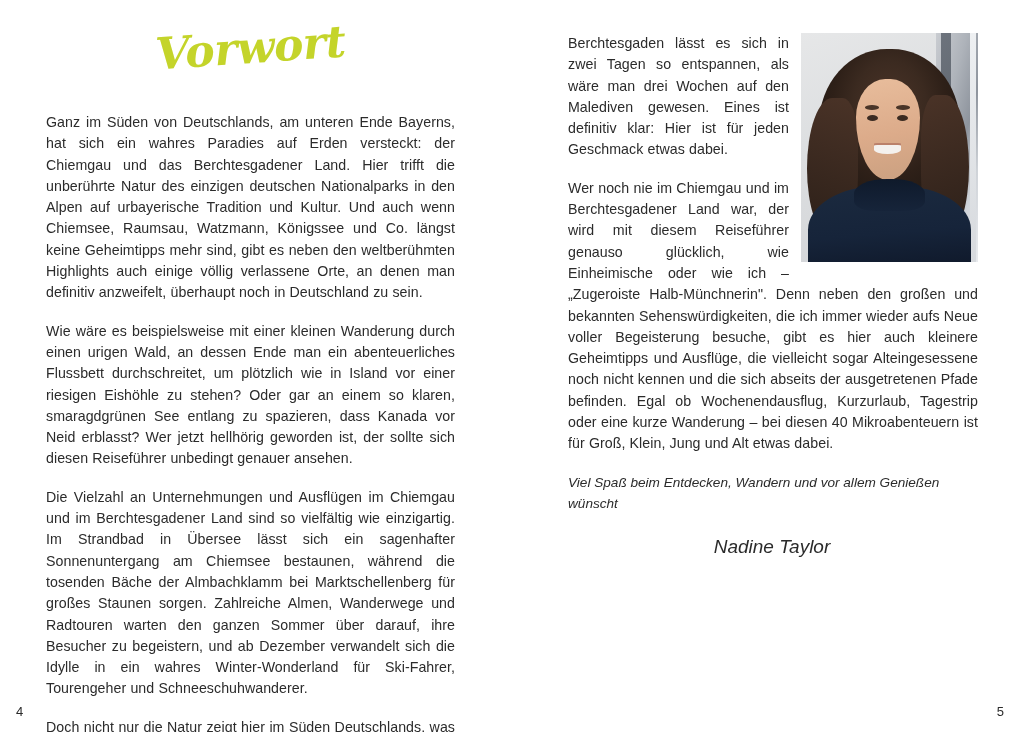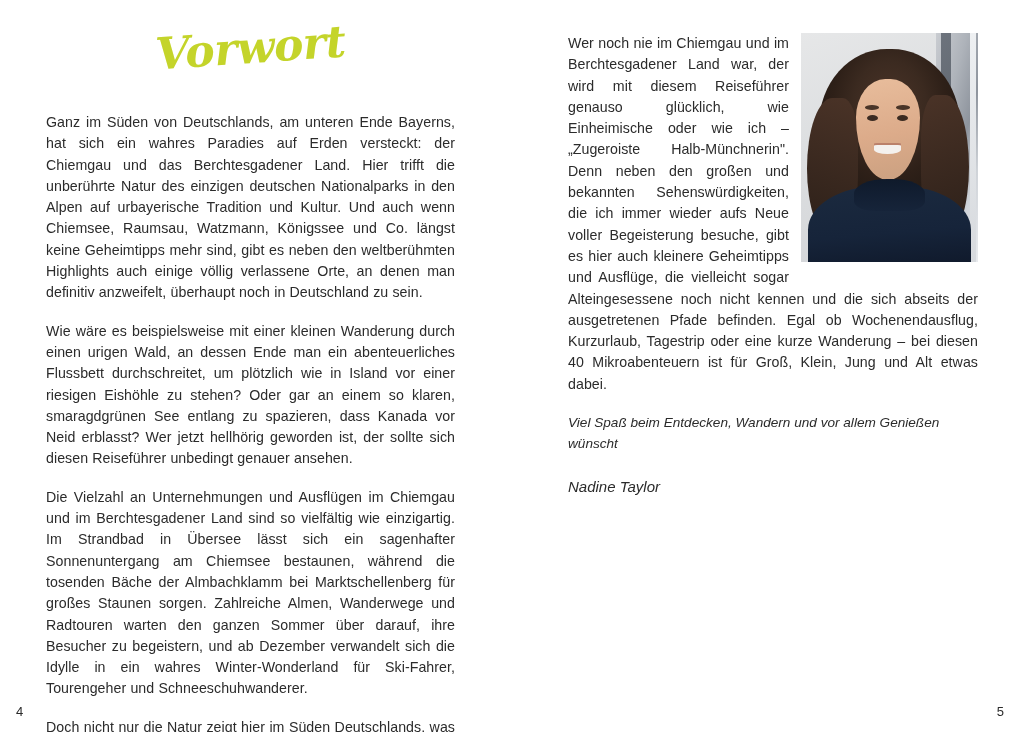--- a/index.html
+++ b/index.html
@@ -83,24 +83,24 @@
 
   p.closing {
     margin: 17px 0 8px 0;
     font-size: 13.6px;
     line-height: 21px;
     font-style: italic;
     text-align: left;
   }
   p.signature {
     margin: 22px 0 0 0;
-    font-size: 15px;
+    font-size: 19px;
     line-height: 21px;
     font-style: italic;
-    text-align: left;
+    text-align: center;
     padding-right: 2px;
   }
 
   
   .photo-float {
     float: right;
     width: 177px;
     height: 229px;
     margin: 0 0 9px 12px;
     position: relative;
@@ -260,20 +260,21 @@
         <div class="photo-face">
           <div class="photo-brow l"></div>
           <div class="photo-brow r"></div>
           <div class="photo-eye l"></div>
           <div class="photo-eye r"></div>
           <div class="photo-mouth"></div>
         </div>
         <div class="photo-body"></div>
       </div>
 
+      <p class="body">Berchtesgaden lässt es sich in zwei Tagen so entspannen, als wäre man drei Wochen auf den Malediven gewesen. Eines ist definitiv klar: Hier ist für jeden Geschmack etwas dabei.</p>
       <p class="body">Wer noch nie im Chiemgau und im Berchtesgadener Land war, der wird mit diesem Reiseführer genauso glücklich, wie Einheimische oder wie ich – „Zugeroiste Halb-Münchnerin". Denn neben den großen und bekannten Sehenswürdigkeiten, die ich immer wieder aufs Neue voller Begeisterung besuche, gibt es hier auch kleinere Geheimtipps und Ausflüge, die vielleicht sogar Alteingesessene noch nicht kennen und die sich abseits der ausgetretenen Pfade befinden. Egal ob Wochenendausflug, Kurzurlaub, Tagestrip oder eine kurze Wanderung – bei diesen 40 Mikroabenteuern ist für Groß, Klein, Jung und Alt etwas dabei.</p>
 
       <p class="closing">Viel Spaß beim Entdecken, Wandern und vor allem Genießen wünscht</p>
       <p class="signature">Nadine Taylor</p>
     </div>
 
     <div class="page-number right">5</div>
   </div>
 
 </div>

